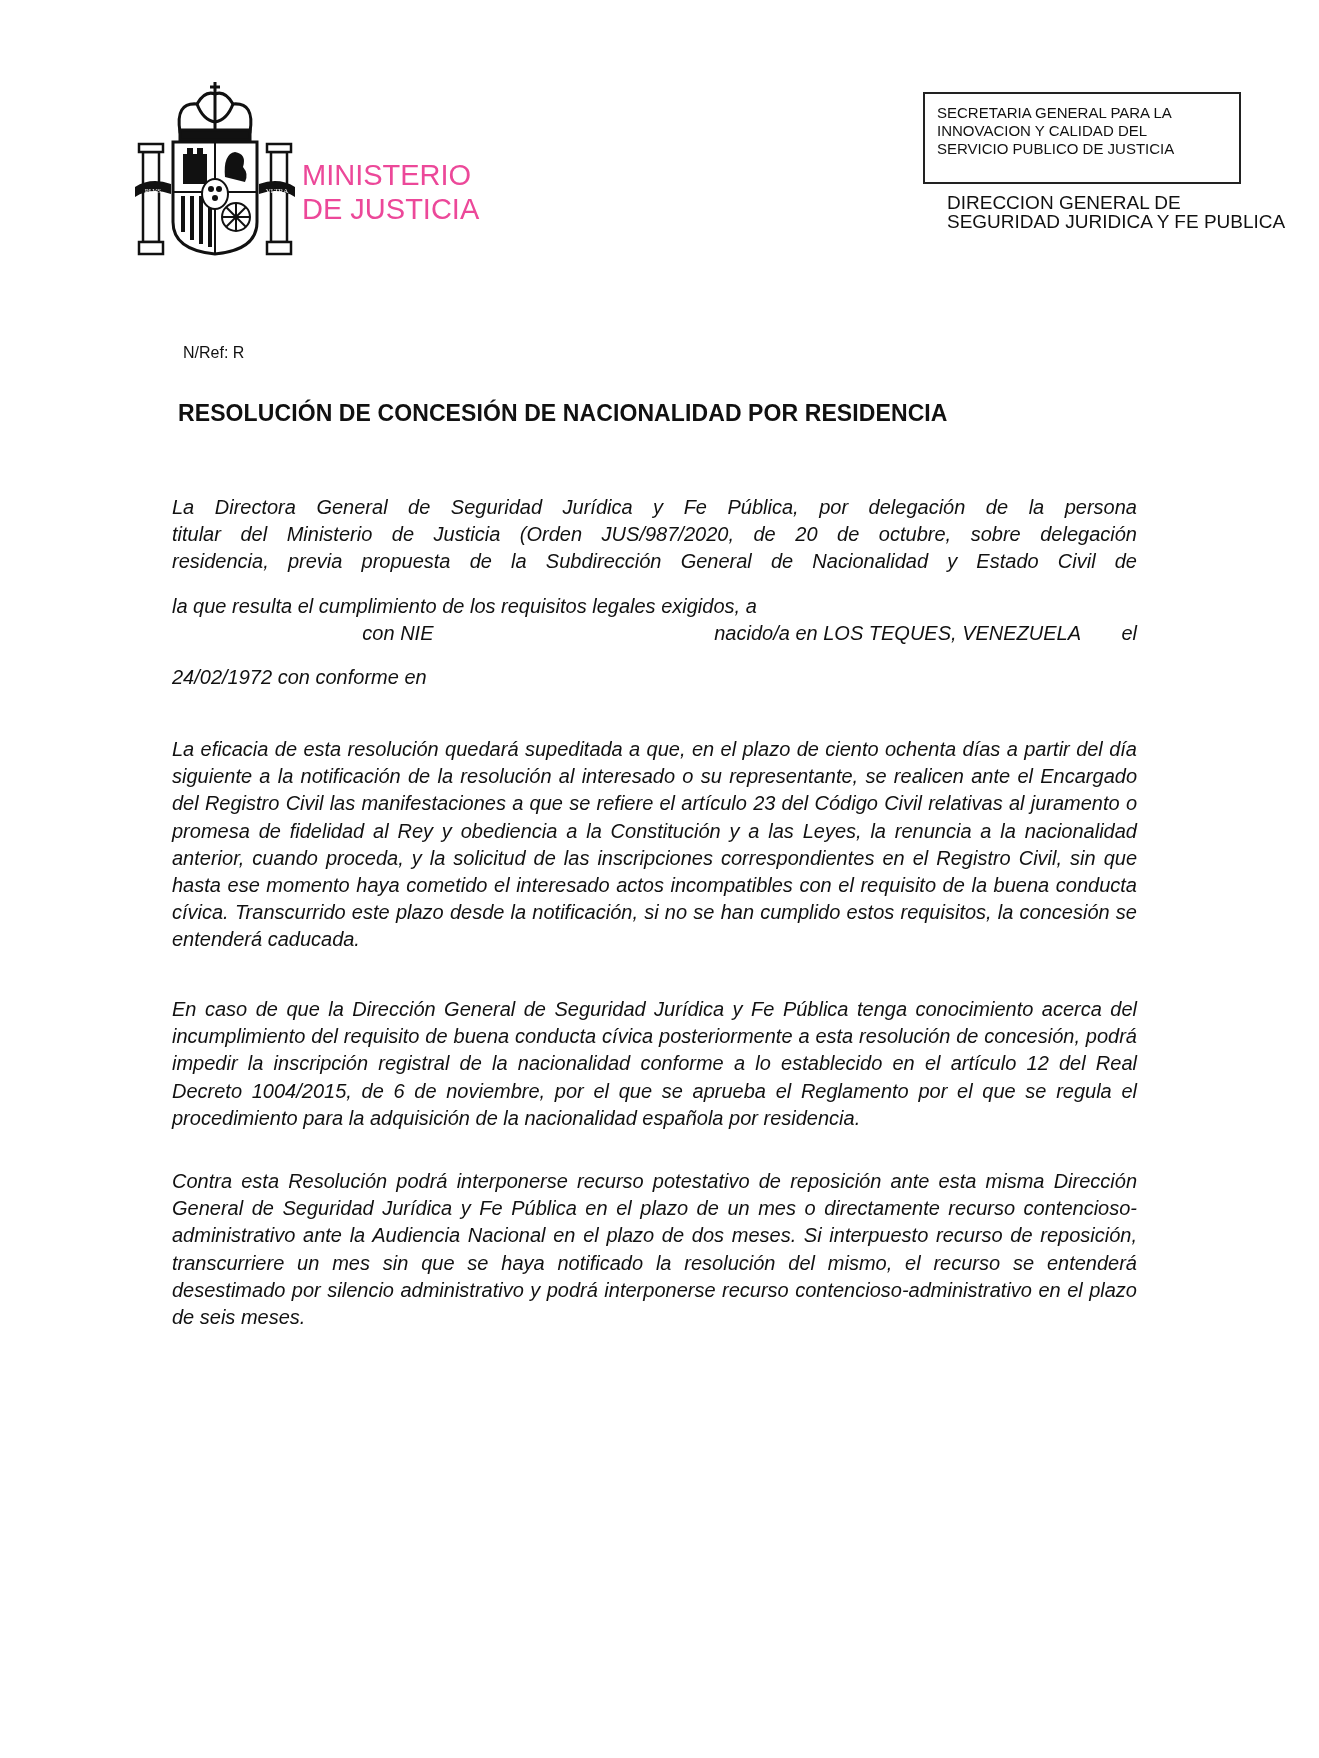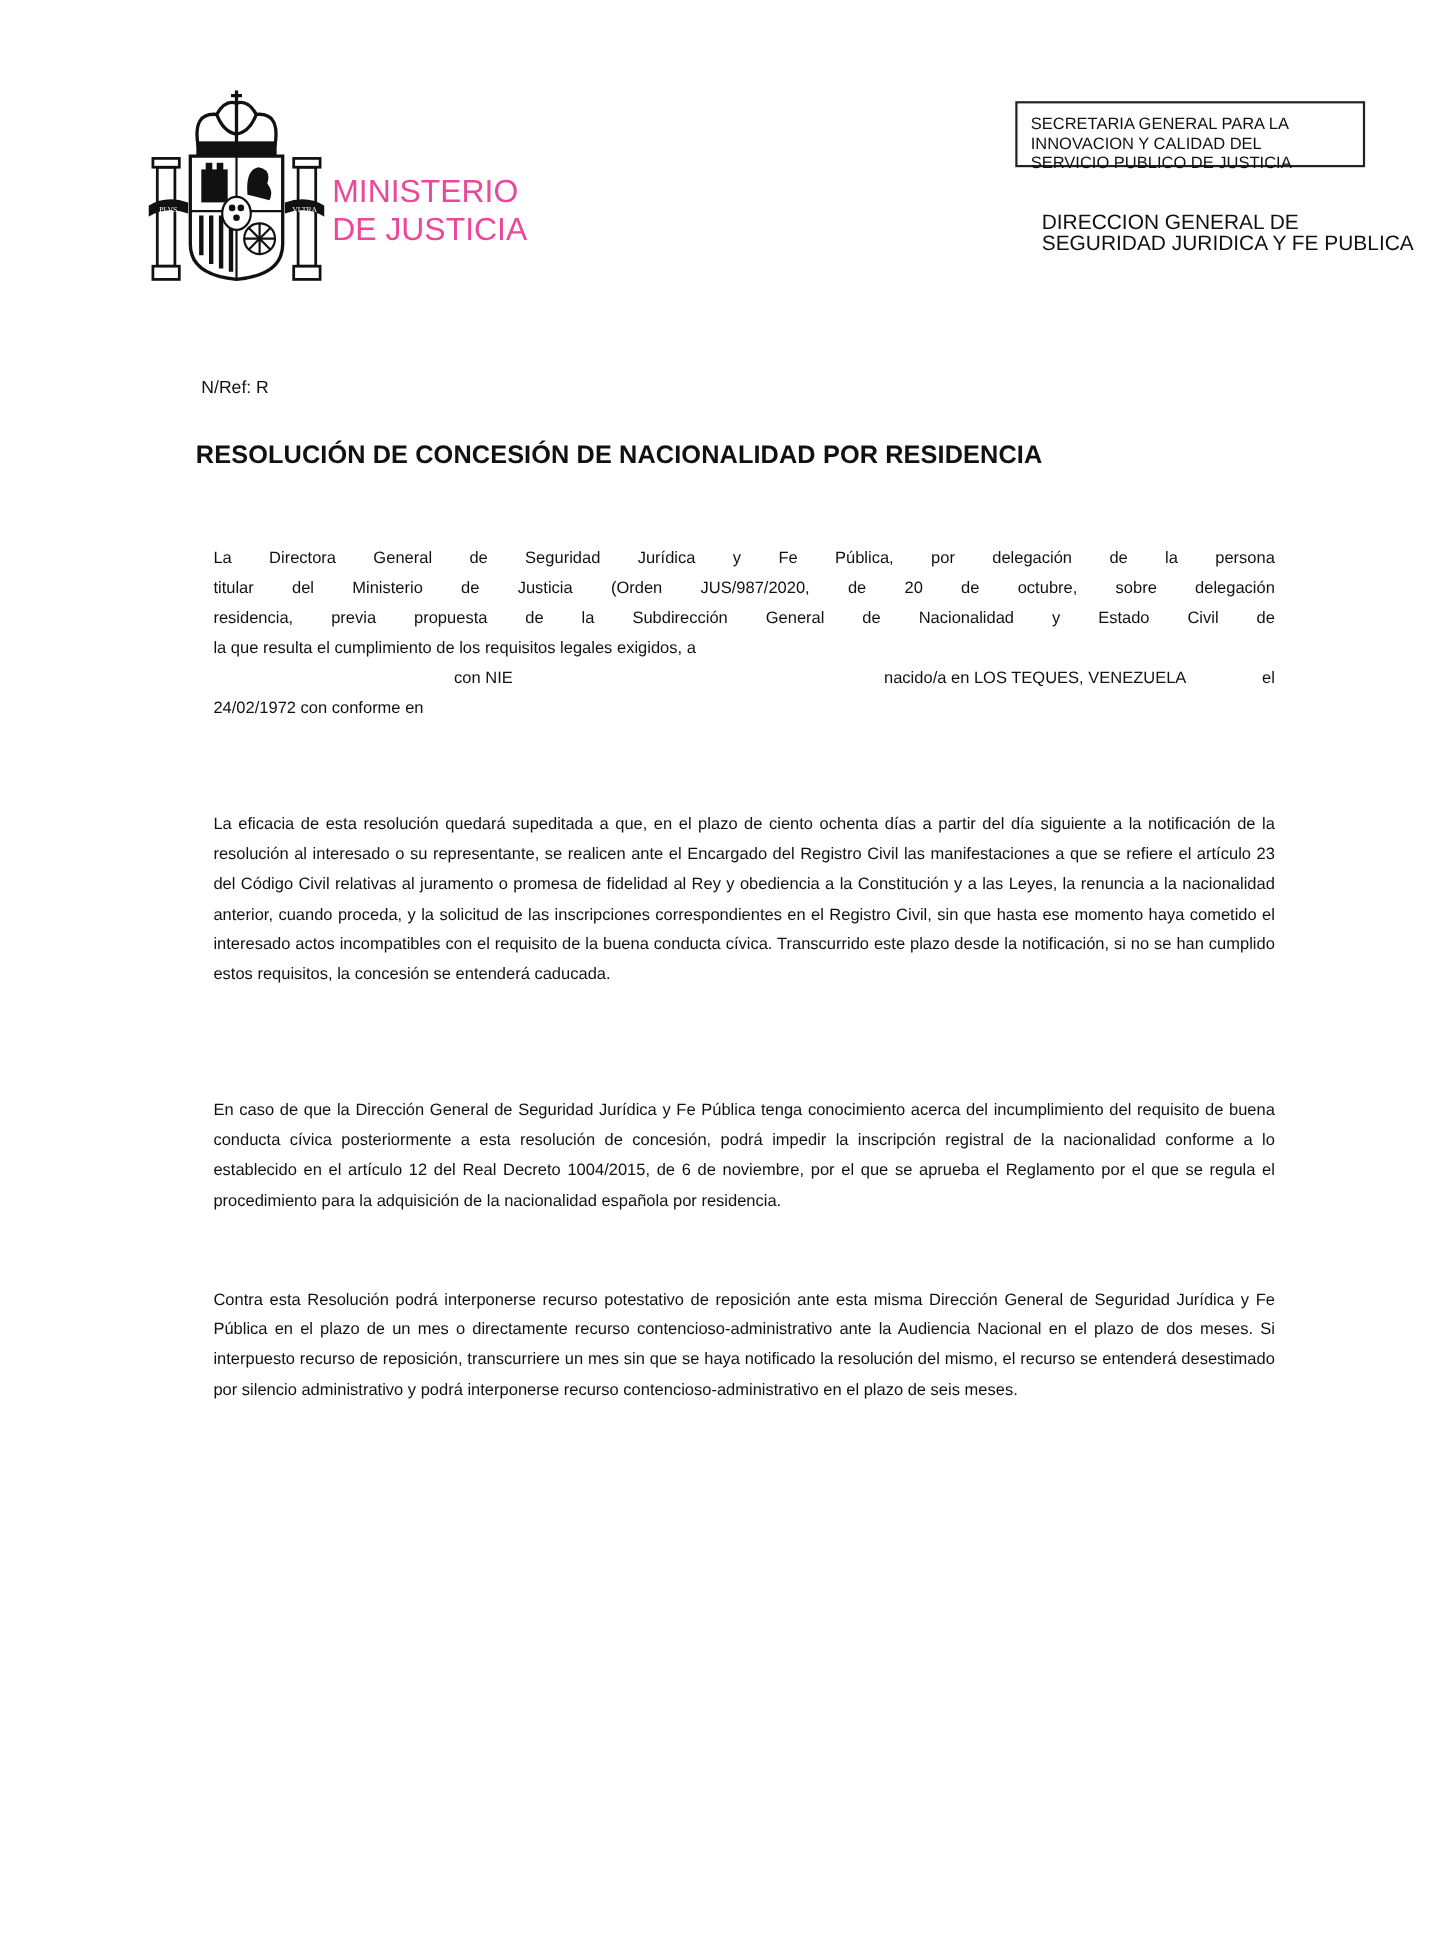--- a/index.html
+++ b/index.html
@@ -6,45 +6,46 @@
     body {
       width: 1319px; height: 1758px; position: relative; overflow: hidden;
       font-family: "Liberation Sans", sans-serif; color: #111111;
     }
     .emblem { position: absolute; left: 135px; left: 135px; top: 82px; width: 160px; height: 175px; }
     .ministry {
       position: absolute; left: 302px; top: 158px;
       font-size: 29px; line-height: 34px; color: #ec4899;
     }
     .secretaria-box {
-      position: absolute; left: 923px; top: 92px; width: 318px; height: 60px;
+      position: absolute; left: 923px; top: 92px; width: 318px; height: 92px;
       border: 2px solid #222; box-sizing: border-box; padding: 10px 0 0 12px;
       font-size: 15px; line-height: 18px;
     }
     .direccion {
       position: absolute; left: 947px; top: 193px;
       font-size: 19px; line-height: 19px;
     }
     .ref { position: absolute; left: 183px; top: 344px; font-size: 16px; }
     .title {
       position: absolute; left: 178px; top: 400px;
       font-size: 23px; font-weight: bold; letter-spacing: 0.1px;
     }
     .body-text {
-      position: absolute; left: 194px; width: 965px;
-      font-size: 15px; line-height: 27.2px; text-align: justify;
+      position: absolute; left: 172px; width: 965px;
+      font-size: 20px; line-height: 27.2px; text-align: justify;
       font-family: "Liberation Sans", sans-serif;
+      font-style: italic;
     }
     .p1 { top: 494px; }
     .p2 { top: 736px; }
     .p3 { top: 996px; }
     .p4 { top: 1168px; }
     .redacted { display: inline-block; background: #ffffff; color: transparent; }
     .line { display: block; text-align: justify; text-align-last: justify; }
-    .line.last { text-align-last: left; }
+    .line.last { text-align-last: left; margin-top: 17px; }
   </style>
 </head>
 <body>
 
 <svg class="emblem" viewBox="0 0 160 175">
 
   <g fill="none" stroke="#111" stroke-width="3">
     <path d="M45 50 Q40 20 62 22 Q70 8 80 12 Q90 8 98 22 Q120 20 115 50 Z" fill="#fff"></path>
     <path d="M62 22 Q68 38 80 40 Q92 38 98 22"></path>
     <line x1="80" y1="12" x2="80" y2="50"></line>

